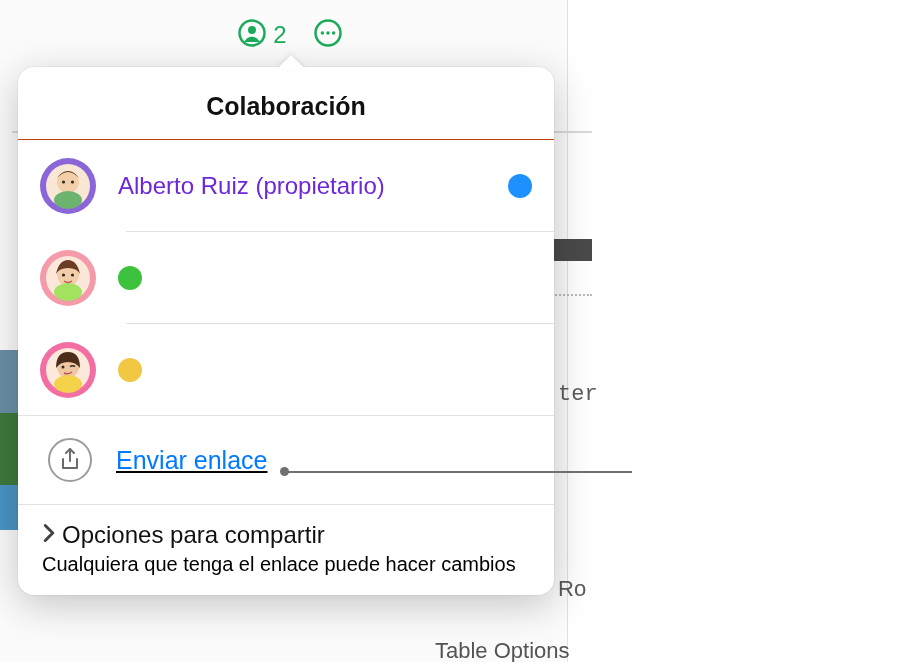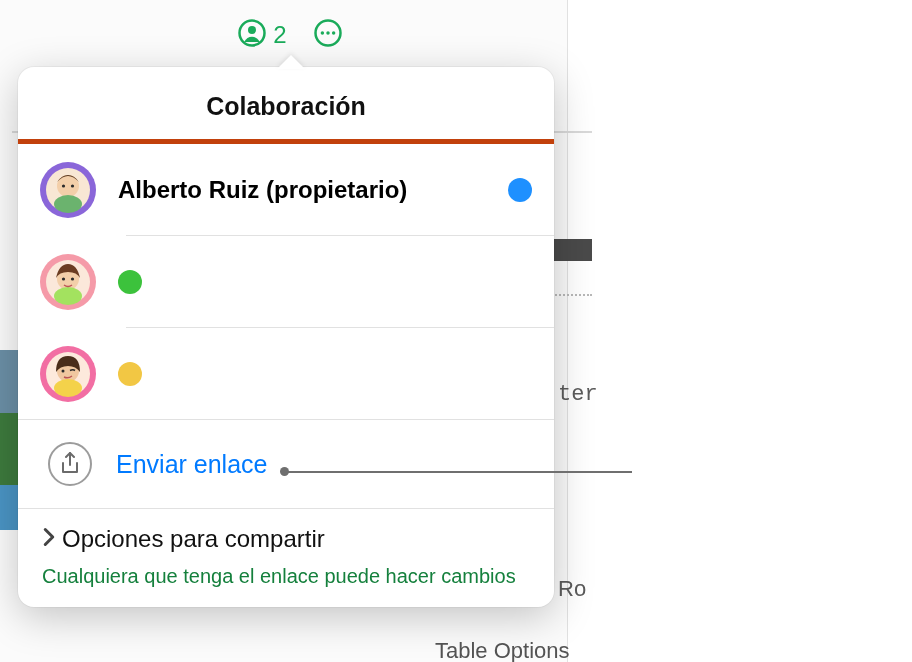--- a/index.html
+++ b/index.html
@@ -116,21 +116,21 @@
       z-index: 10;
       padding-bottom: 18px;
       overflow: hidden;
     }
     .popover h1 {
       text-align: center;
       font-size: 25px;
       font-weight: 600;
       color: #111;
       padding: 25px 0 18px;
-      border-bottom: 5px solid #c2410c;
+      border-bottom: 1px solid #c2410c;
     }
     .collab-list {
       list-style: none;
     }
     .collab-row {
       display: flex;
       align-items: center;
       padding: 18px 22px 18px 22px;
       gap: 22px;
       position: relative;
@@ -153,36 +153,37 @@
       border-radius: 50%;
       flex-shrink: 0;
       display: flex;
       align-items: center;
       justify-content: center;
     }
     .avatar svg { width: 100%; height: 100%; }
     .collab-name {
       flex: 1;
       font-size: 24px;
-      color: #000000;
-      font-weight: 700;
+      color: #6d28d9;
+      font-weight: 400;
     }
     .presence-dot {
       width: 24px;
       height: 24px;
       border-radius: 50%;
       flex-shrink: 0;
     }
 
     .send-link-row {
       display: flex;
       align-items: center;
       gap: 24px;
       padding: 22px 22px 22px 30px;
       border-bottom: 1px solid #e1e1e1;
+      text-decoration: underline;
     }
     .share-icon-circle {
       width: 44px;
       height: 44px;
       border-radius: 50%;
       border: 2px solid #9c9c9c;
       display: flex;
       align-items: center;
       justify-content: center;
       color: #6b6b6b;
@@ -201,22 +202,22 @@
       display: flex;
       align-items: center;
       gap: 6px;
     }
     .share-options-title {
       font-size: 24px;
       color: #111;
     }
     .share-options-sub {
       font-size: 20px;
-      color: #15803d;
-      margin-top: 11px;
+      color: #000000;
+      margin-top: 3px;
       line-height: 1.25;
     }
 
     
     .leader {
       position: absolute;
       top: 471px;
       left: 282px;
       width: 350px;
       height: 2px;

